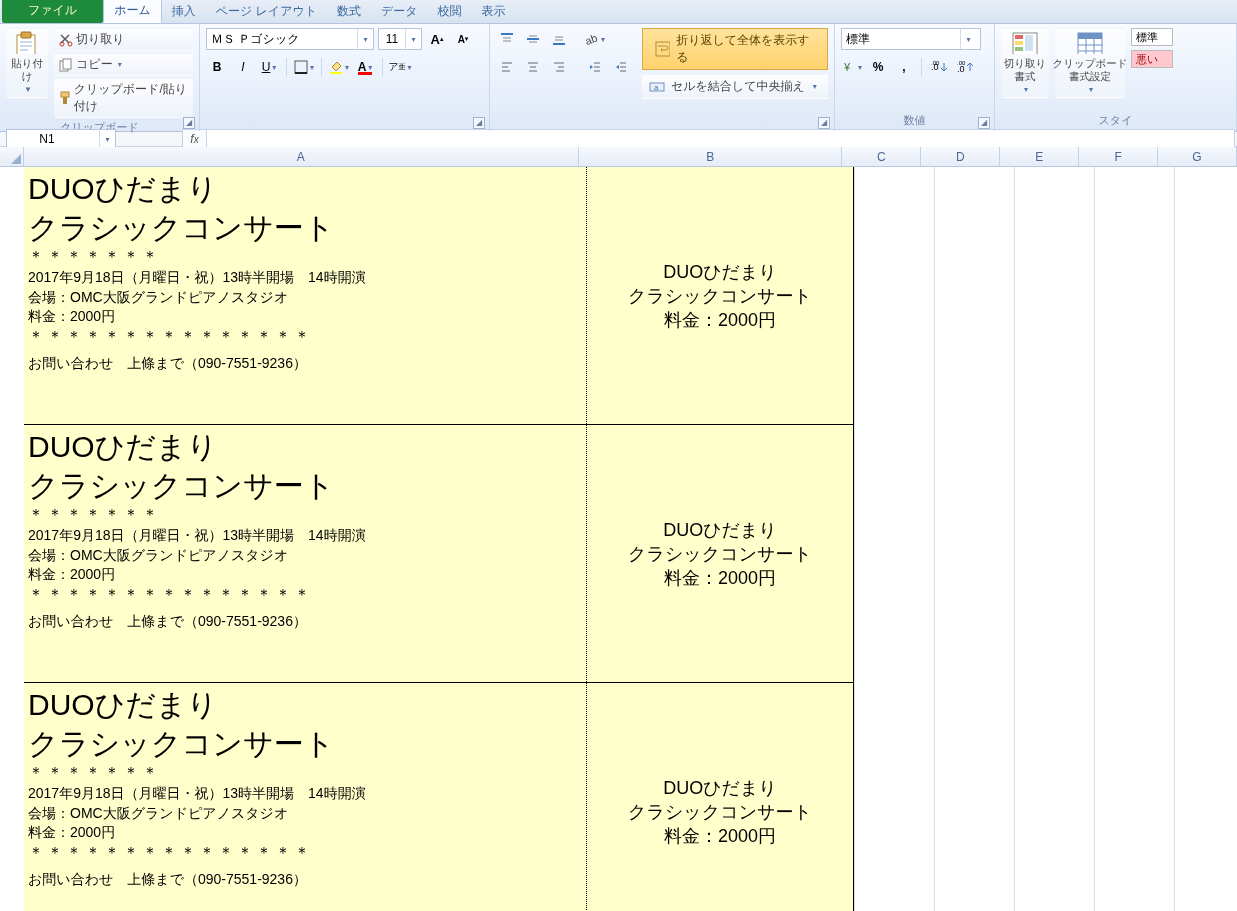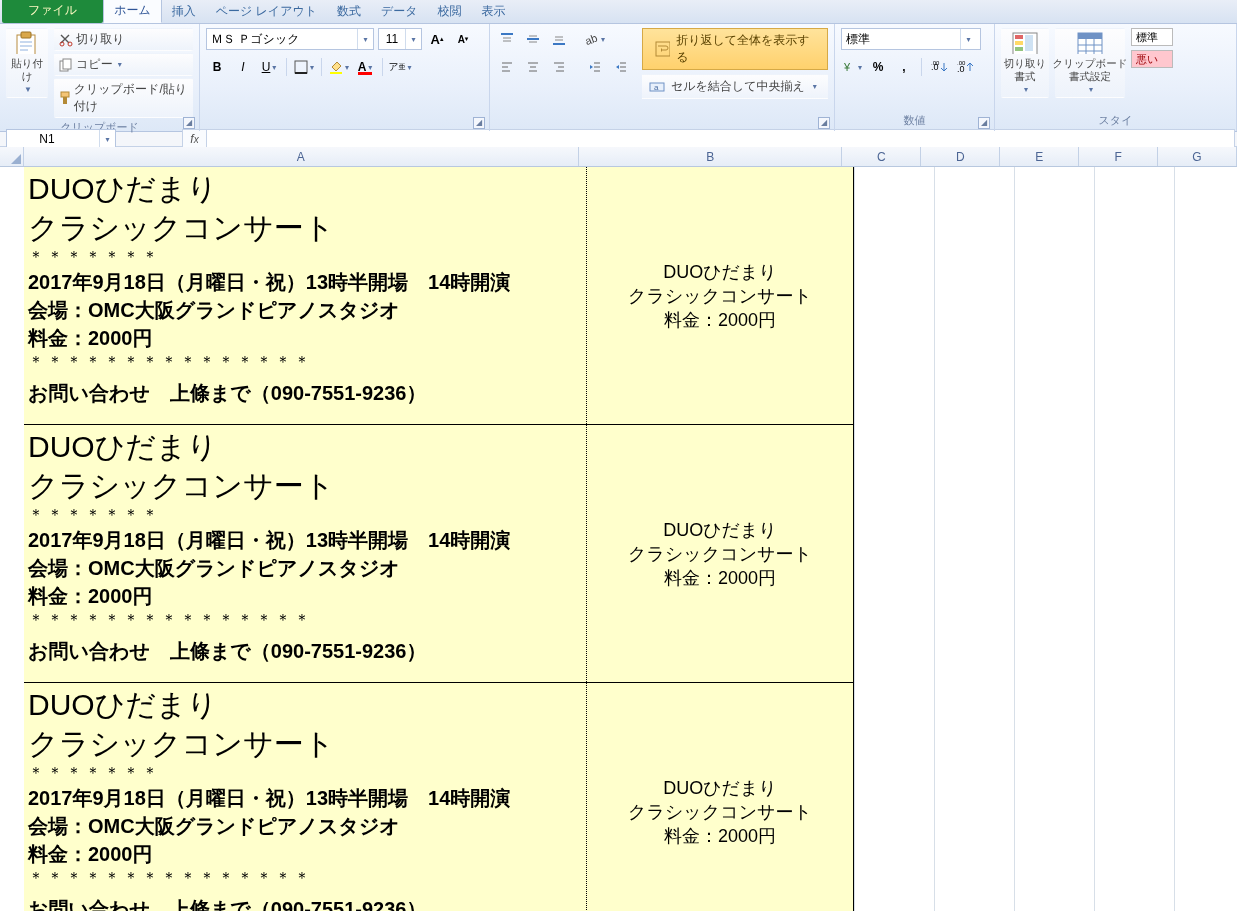--- a/index.html
+++ b/index.html
@@ -63,21 +63,21 @@
   .corner::after{content:""; position:absolute; right:2px; bottom:2px; border:5px solid transparent; border-right-color:#9ab0d1; border-bottom-color:#9ab0d1;}
   .colhdr { border-right:1px solid #c3d1e6; text-align:center; font-size:12px; color:#4c6594; line-height:20px; cursor:pointer; }
   .cellcol { position:absolute; top:0; bottom:0; border-right:1px solid #d7dfe8; }
 
   .ticket { position:absolute; left:0; background:#ffffcc; border-bottom:1px solid #000; }
   .ticket .colA { position:absolute; left:0; top:0; bottom:0; width:563px; padding:2px 4px; border-right:1px dotted #000; }
   .ticket .colB { position:absolute; left:563px; top:0; bottom:0; width:267px; display:flex; flex-direction:column; align-items:center; justify-content:center; font-size:18px; border-right:1px solid #000; }
   .t-title { font-size:30px; line-height:1.3; }
   .t-sub { font-size:30px; line-height:1.3; }
   .t-stars { font-size:16px; letter-spacing:3px; }
-  .t-line { font-size:20px; line-height:1.4;font-weight:bold; }
+  .t-line { font-size:14px; line-height:1.4; }
 
 </style>
 </head>
 <body>
 
 <div class="tabs">
   <div class="file-tab">ファイル</div>
   <div class="tab active">ホーム</div>
   <div class="tab">挿入</div>
   <div class="tab">ページ レイアウト</div>

